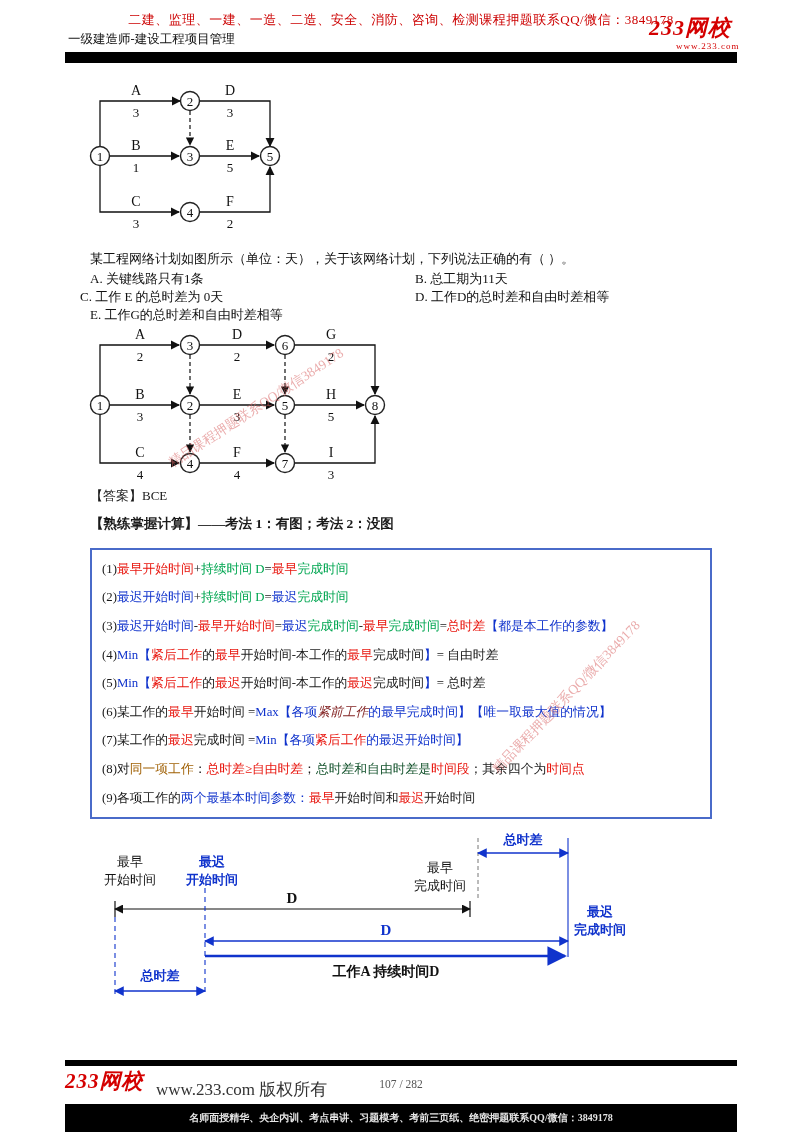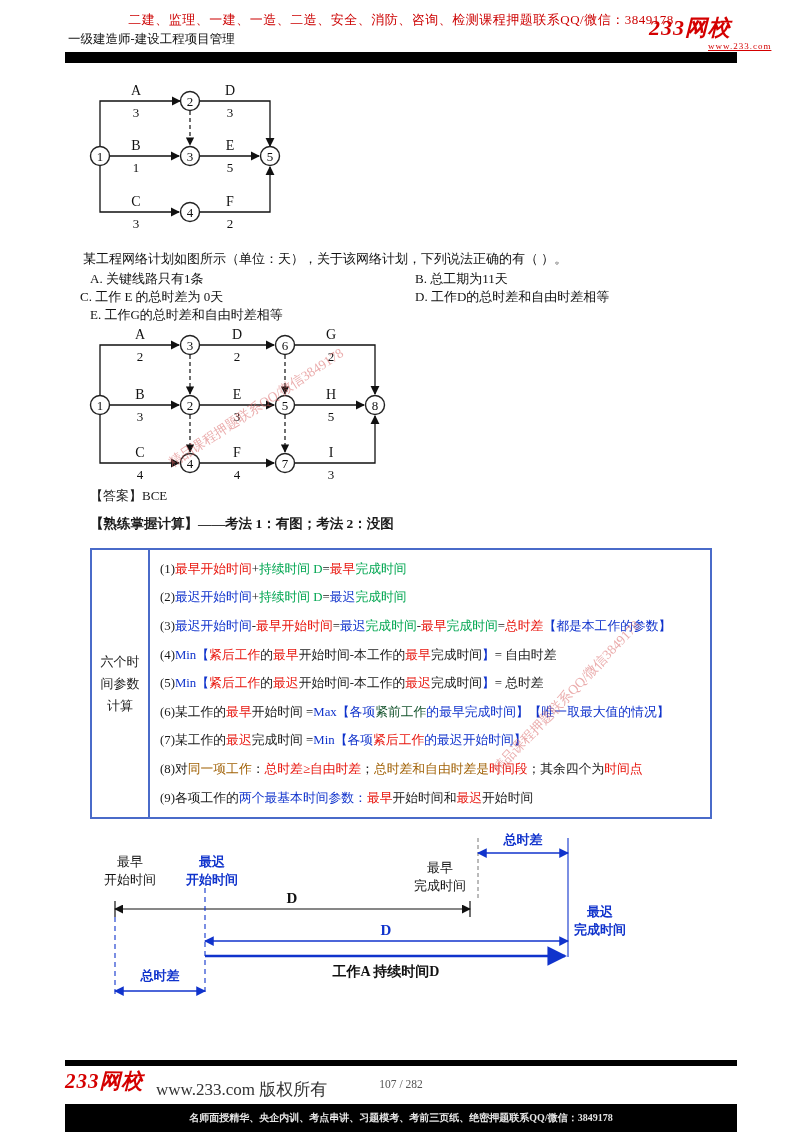--- a/index.html
+++ b/index.html
@@ -7,21 +7,21 @@
   body {
     position:relative; background:#ffffff; overflow:hidden;
     font-family:"Liberation Serif","DejaVu Serif",serif; color:#1a1a1a;
   }
   .abs { position:absolute; white-space:nowrap; }
 
   
   .promo-top { left:65px; top:11px; width:672px; text-align:center; color:#cc0000; font-size:13px; letter-spacing:.5px; }
   .course-title { left:68px; top:31px; font-size:12.5px; color:#111; }
   .logo-top { left:649px; top:13px; font-size:22px; font-weight:bold; font-style:italic; color:#d40000; letter-spacing:1px; }
-  .logo-site { left:708px; top:41px; font-size:9px; color:#d40000; letter-spacing:1px;text-decoration:underline; }
+  .logo-site { left:676px; top:41px; font-size:9px; color:#d40000; letter-spacing:1px; }
   .bar-top { left:65px; top:52px; width:672px; height:11px; background:#000; }
 
   
   .qtext { font-size:13px; color:#111; }
 
   
   .answer { left:90px; top:487px; font-size:13px; }
   .heading { left:90px; top:515px; font-size:13.5px; font-weight:bold; }
 
   
@@ -109,21 +109,21 @@
     <text class="dg-dur" x="56" y="94">1</text>
     <text class="dg-letter" x="150" y="72">E</text>
     <text class="dg-dur" x="150" y="94">5</text>
     <text class="dg-letter" x="56" y="128">C</text>
     <text class="dg-dur" x="56" y="150">3</text>
     <text class="dg-letter" x="150" y="128">F</text>
     <text class="dg-dur" x="150" y="150">2</text>
   </g>
 </svg>
 
-<div class="abs qtext" style="left:83px;top:250px">某工程网络计划如图所示（单位：天），关于该网络计划，下列说法正确的有（      ）。</div>
+<div class="abs qtext" style="left:90px;top:250px">某工程网络计划如图所示（单位：天），关于该网络计划，下列说法正确的有（      ）。</div>
 <div class="abs qtext" style="left:90px;top:270px">A. 关键线路只有1条</div>
 <div class="abs qtext" style="left:415px;top:270px">B. 总工期为11天</div>
 <div class="abs qtext" style="left:80px;top:288px">C. 工作 E 的总时差为 0天</div>
 <div class="abs qtext" style="left:415px;top:288px">D. 工作D的总时差和自由时差相等</div>
 <div class="abs qtext" style="left:90px;top:306px">E. 工作G的总时差和自由时差相等</div>
 
 <svg class="abs" style="left:80px;top:325px" width="320" height="170">
   <defs>
     <marker id="m2" viewBox="0 0 10 10" refX="9" refY="5" markerWidth="7" markerHeight="7" orient="auto">
       <path d="M0,0L10,5L0,10z" fill="#111"></path>
@@ -183,25 +183,20 @@
     <text class="dg-dur" x="251" y="154">3</text>
   </g>
 </svg>
 
 <div class="wm wm1">精品课程押题联系QQ/微信3849178</div>
 
 <div class="abs answer">【答案】BCE</div>
 <div class="abs heading">【熟练掌握计算】——考法 1：有图；考法 2：没图</div>
 
 <div class="abs ptable">
-  <div class="ptable-left">
-    <div>六个时</div>
-    <div>间参数</div>
-    <div>计算</div>
-  </div>
   <div class="ptable-right">
     <div class="tline">
         <span style="color: rgb(26, 26, 26);">(1)</span>
         <span style="color: rgb(232, 21, 13);">最早开始时间</span>
         <span style="color: rgb(26, 26, 26);">+</span>
         <span style="color: rgb(0, 166, 81);">持续时间 D</span>
         <span style="color: rgb(26, 26, 26);"> = </span>
         <span style="color: rgb(232, 21, 13);">最早</span>
         <span style="color: rgb(0, 166, 81);">完成时间</span>
       </div>
@@ -257,21 +252,21 @@
         <span style="color: rgb(16, 51, 204);">】</span>
         <span style="color: rgb(26, 26, 26);"> = 总时差</span>
       </div>
     <div class="tline">
         <span style="color: rgb(26, 26, 26);">(6)</span>
         <span style="color: rgb(26, 26, 26);">某工作的</span>
         <span style="color: rgb(232, 21, 13);">最早</span>
         <span style="color: rgb(26, 26, 26);">开始时间  = </span>
         <span style="color: rgb(16, 51, 204);">Max</span>
         <span style="color: rgb(16, 51, 204);">【各项</span>
-        <span style="color: #14532d;">紧前工作</span>
+        <span style="color: #7f1d1d; font-style: italic;">紧前工作</span>
         <span style="color: rgb(16, 51, 204);">的</span>
         <span style="color: rgb(16, 51, 204);">最早完成时间</span>
         <span style="color: rgb(16, 51, 204);">】 </span>
         <span style="color: rgb(16, 51, 204);">【唯一取最大值的情况】</span>
       </div>
     <div class="tline">
         <span style="color: rgb(26, 26, 26);">(7)</span>
         <span style="color: rgb(26, 26, 26);">某工作的</span>
         <span style="color: rgb(232, 21, 13);">最迟</span>
         <span style="color: rgb(26, 26, 26); text-align: right;">完成时间  = </span>
@@ -282,21 +277,21 @@
         <span style="color: rgb(16, 51, 204);">最迟开始时间</span>
         <span style="color: rgb(16, 51, 204);">】</span>
       </div>
     <div class="tline">
         <span style="color: rgb(26, 26, 26);">(8)</span>
         <span style="color: rgb(26, 26, 26);">对</span>
         <span style="color: #a16207;">同一项工作</span>
         <span style="color: rgb(26, 26, 26);">：</span>
         <span style="color: rgb(232, 21, 13);">总时差≥自由时差</span>
         <span style="color: rgb(26, 26, 26);">；</span>
-        <span style="color: #a16207;">总时差和自由时差是</span>
+        <span style="color: #14532d;">总时差和自由时差是</span>
         <span style="color: rgb(232, 21, 13);">时间段</span>
         <span style="color: rgb(26, 26, 26);">；</span>
         <span style="color: rgb(26, 26, 26);">其余四个为</span>
         <span style="color: rgb(232, 21, 13);">时间点</span>
       </div>
     <div class="tline">
         <span style="color: rgb(26, 26, 26);">(9)</span>
         <span style="color: rgb(26, 26, 26);">各项工作的</span>
         <span style="color: rgb(16, 51, 204);">两个最基本时间参数</span>
         <span style="color: rgb(16, 51, 204);">：</span>

